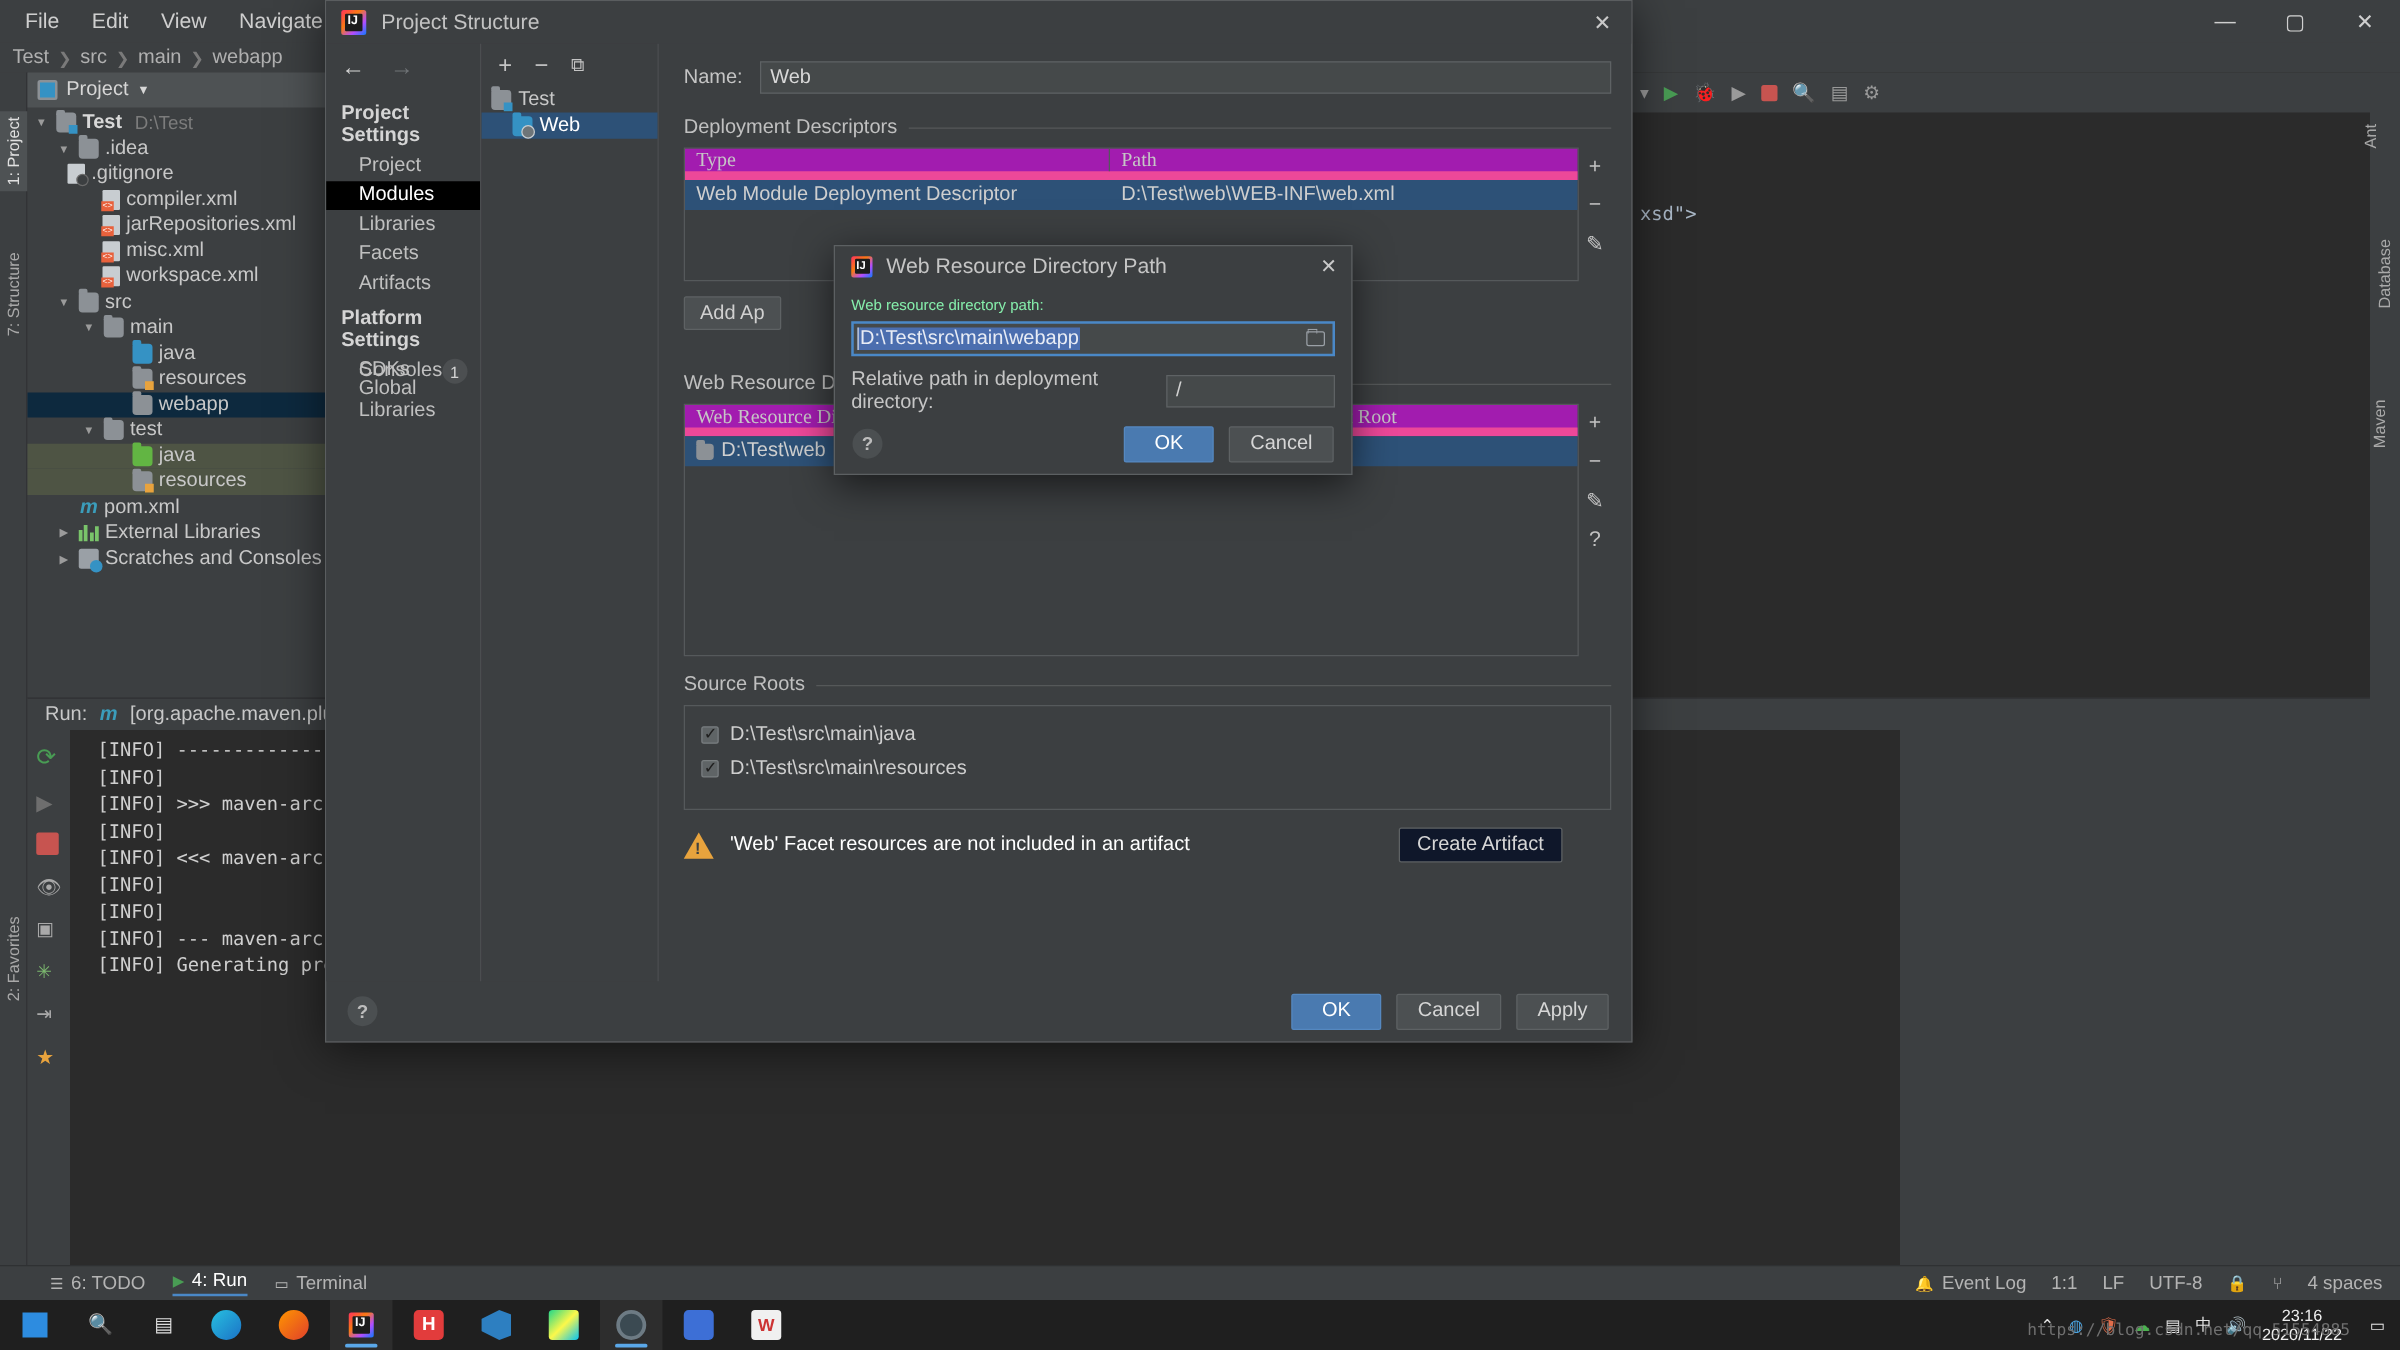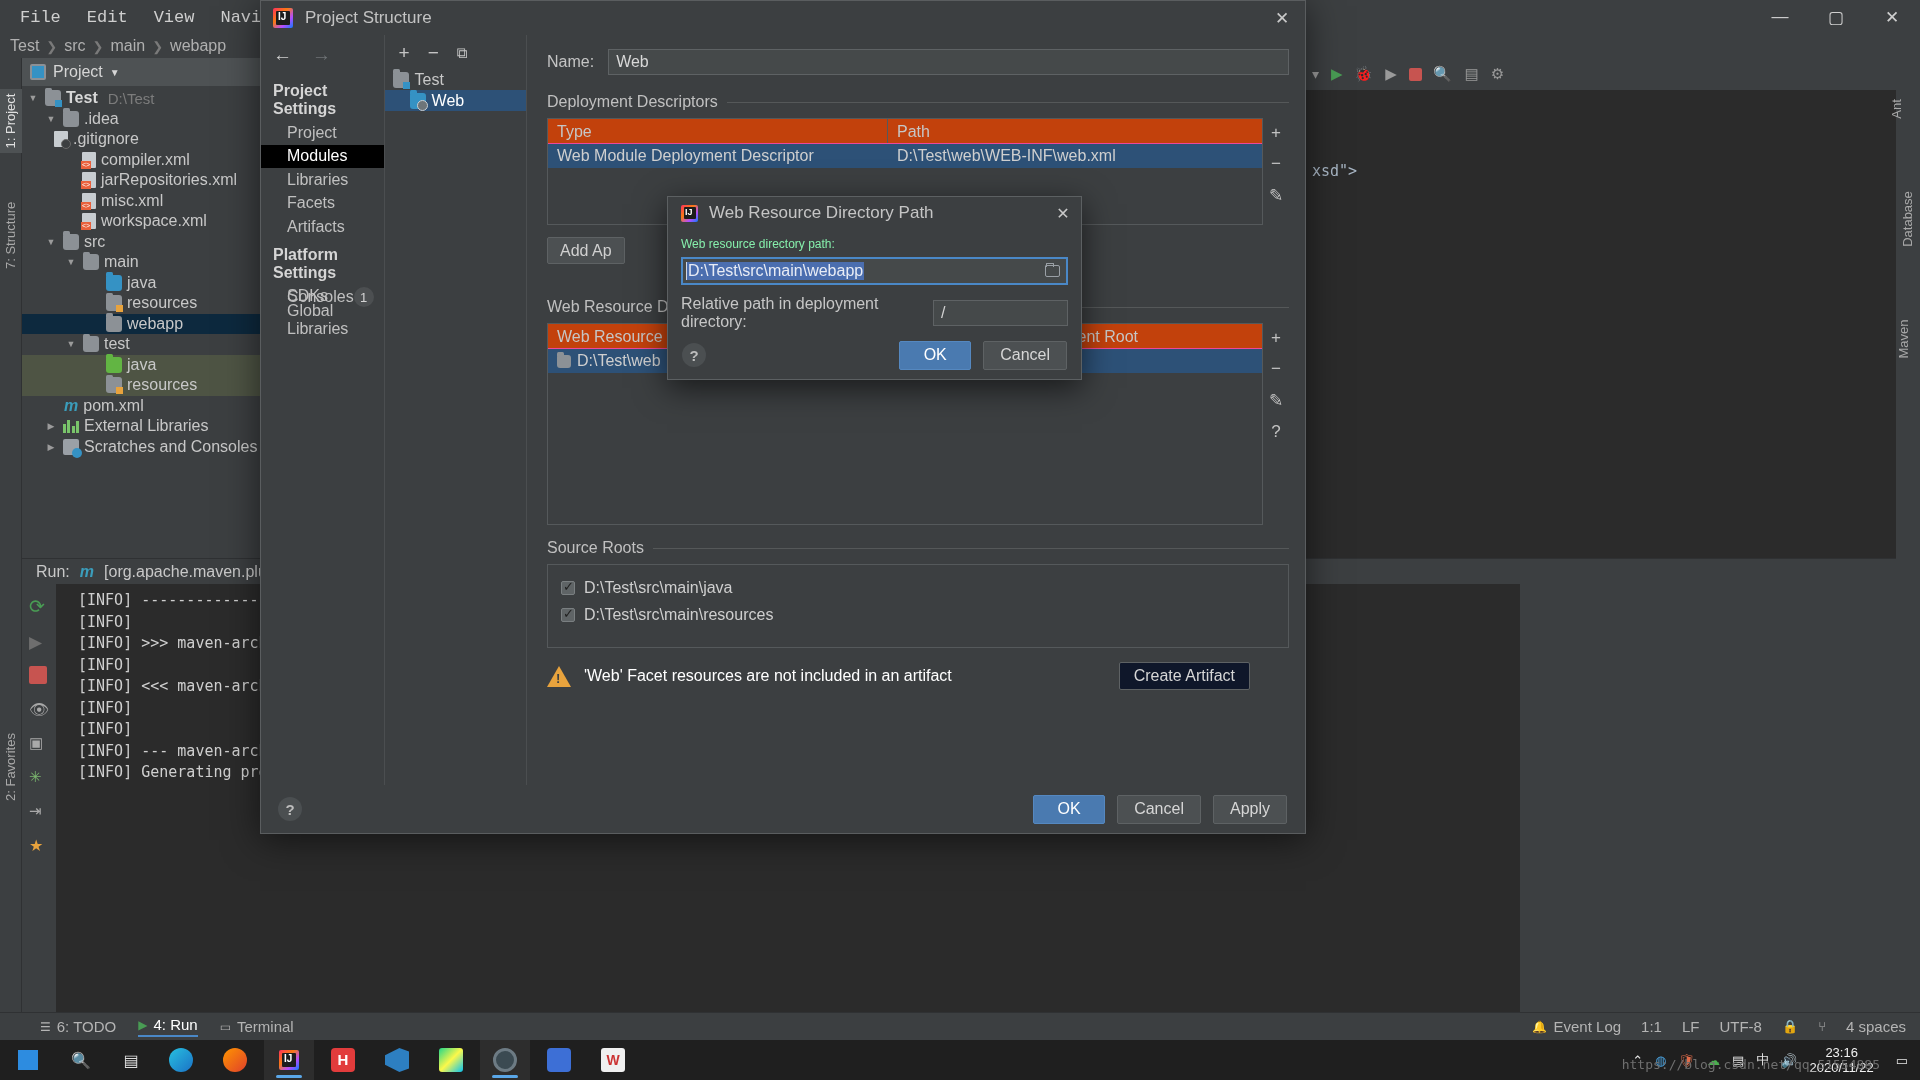--- a/index.html
+++ b/index.html
@@ -13,21 +13,21 @@
   #root { position: relative; width: 1920px; height: 1080px; }
 
   
   .ide { position:absolute; inset:0; background:#3c3f41; color:#bbbbbb; }
 
   .ide-menubar {
     position:absolute; left:0; top:0; width:1920px; height:34px;
     background:#3c3f41; display:flex; align-items:center; padding-left:8px; gap:2px;
     font-size:17px; color:#cfcfcf;
   }
-  .menu-item { padding:4px 12px; border-radius:3px; white-space:nowrap;font-family:Liberation Mono, monospace; }
+  .menu-item { padding:4px 12px; border-radius:3px; white-space:nowrap; }
 
   .winbtns { position:absolute; right:0; top:0; height:34px; display:flex; align-items:center; }
   .winbtn { width:56px; height:34px; display:flex; align-items:center; justify-content:center;
             color:#cfcfcf; font-size:17px; }
 
   .ide-breadcrumb {
     position:absolute; left:0; top:34px; width:1920px; height:24px;
     display:flex; align-items:center; gap:7px; padding-left:10px;
     font-size:16px; color:#b0b0b0;
   }
@@ -161,21 +161,21 @@
   .field-label { font-size:16px; color:#c4c4c4; }
   .field-input { flex:1; height:26px; background:#45494a; border:1px solid #5e6264;
                  color:#d8d8d8; font-size:16px; padding:0 7px; line-height:24px; }
 
   .section { margin-bottom:4px; }
   .section-title { display:flex; align-items:center; gap:9px; font-size:16px; color:#c0c0c0; margin:6px 0 7px 0; }
   .section-title .line { flex:1; height:1px; background:#555859; }
 
   .tablewrap { display:flex; }
   .table { flex:1; border:1px solid #55595b; background:#3c3f41; }
-  .thead { display:flex; height:25px; background:#c2410c; border-bottom:1px solid #ec4899; }
+  .thead { display:flex; height:25px; background:#a21caf; border-bottom:7px solid #ec4899;font-family:Liberation Serif, serif; }
   .th { font-size:16px; color:#c6c6c6; padding:2px 0 0 9px; display:flex; align-items:center; }
   .trow2 { display:flex; height:24px; align-items:center; }
   .trow2.sel { background:#2d5177; color:#fff; }
   .td { font-size:16px; color:#cfcfcf; padding-left:9px; display:flex; align-items:center; gap:6px; overflow:hidden; white-space:nowrap; }
   .side-btns { width:26px; display:flex; flex-direction:column; align-items:center; gap:11px; padding-top:5px;
                font-size:17px; color:#c2c2c2; }
 
   .addbtn { height:27px; padding:0 12px; background:#4c5052; border:1px solid #5e6264;
             color:#d0d0d0; font-size:16px; display:inline-flex; align-items:center; border-radius:2px; }
 

